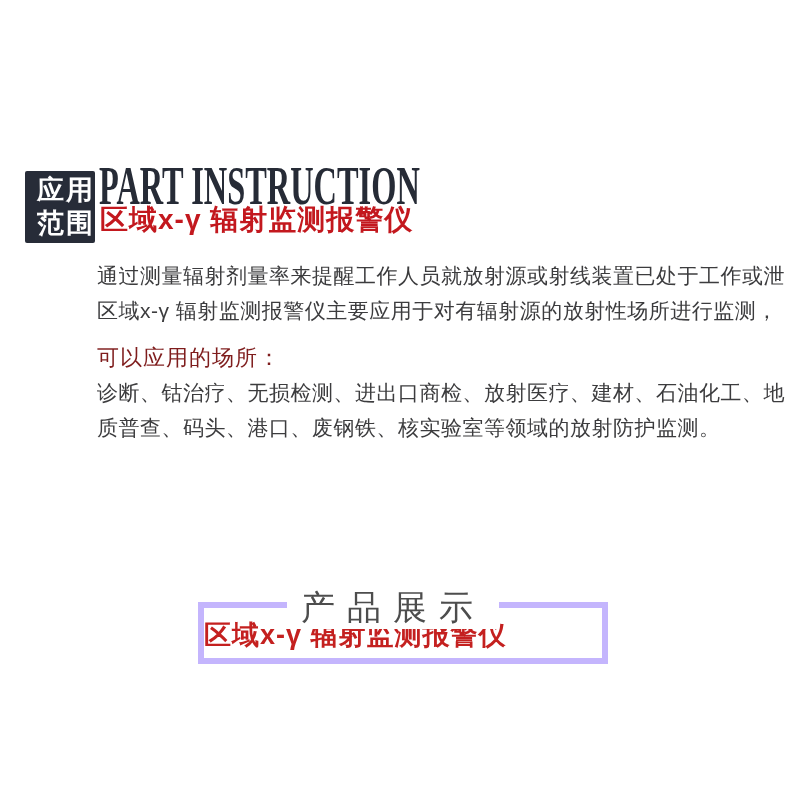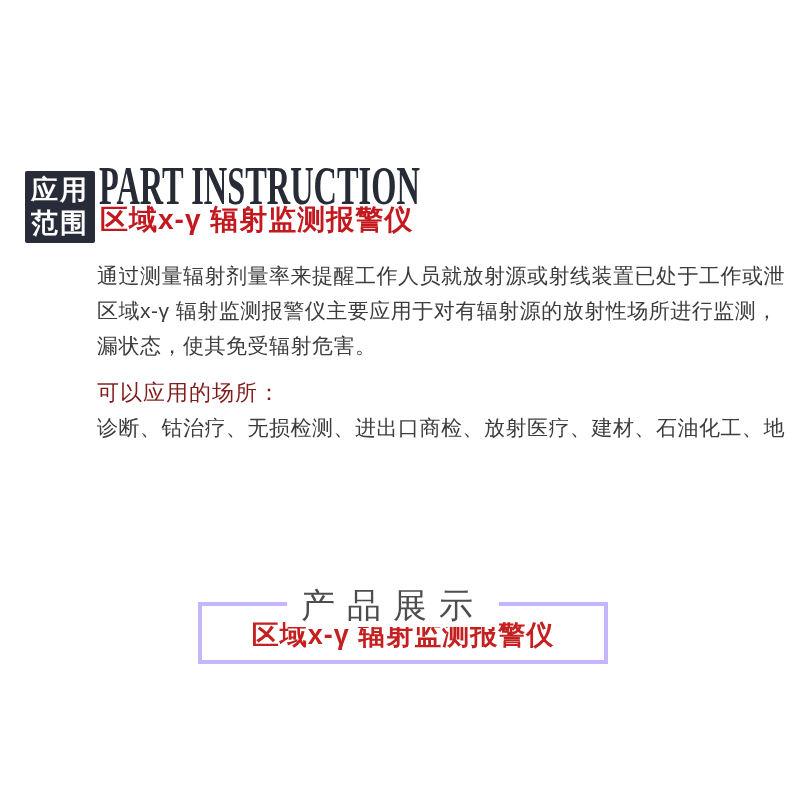--- a/index.html
+++ b/index.html
@@ -27,21 +27,21 @@
     left: 25px;
     top: 171px;
     width: 70px;
     height: 72px;
     background: #272c38;
     color: #ffffff;
     font-weight: bold;
     font-size: 27px;
     line-height: 33px;
     letter-spacing: 2px;
-    text-align: center;
+    text-align: right;
     box-sizing: border-box;
     padding-top: 3px;
     border-radius: 2px;
   }
   .badge div { white-space: nowrap; }
   .eng-title {
     position: absolute;
     left: 99px;
     top: 163px;
     font-family: "Liberation Serif", "DejaVu Serif", serif;
@@ -93,26 +93,25 @@
     font-weight: 400;
   }
 
   
   .pd-box {
     position: absolute;
     left: 198px;
     top: 602px;
     width: 410px;
     height: 62px;
-    border: 4px solid #c4b5fd;
+    border: 6px solid #c4b5fd;
     box-sizing: border-box;
     background: #ffffff;
     display: flex;
     align-items: center;
-    justify-content: center;
   }
   .pd-title {
     position: absolute;
     left: calc(50% - 10px);
     top: -23px;
     transform: translateX(-50%);
     background: #ffffff;
     padding: 0 14px;
     font-size: 34px;
     line-height: 44px;
@@ -140,25 +139,25 @@
       <div>应用</div>
       <div>范围</div>
     </div>
     <div class="eng-title">PART INSTRUCTION</div>
     <div class="cn-subtitle">区域x-γ 辐射监测报警仪</div>
   </div>
 
   <div class="desc">
     <div class="line">通过测量辐射剂量率来提醒工作人员就放射源或射线装置已处于工作或泄</div>
     <div class="line">区域x-γ 辐射监测报警仪主要应用于对有辐射源的放射性场所进行监测，</div>
-    <div class="line">漏状态，使其免受辐射危害。</div>
 
     <div class="places-heading">可以应用的场所：</div>
 
     <div class="line">诊断、钴治疗、无损检测、进出口商检、放射医疗、建材、石油化工、地</div>
+    <div class="line">质普查、码头、港口、废钢铁、核实验室等领域的放射防护监测。</div>
   </div>
 
   <div class="pd-box">
     <div class="pd-title">产品展示</div>
     <div class="pd-red">区域x-γ 辐射监测报警仪</div>
   </div>
 
 </div>
 
 </body></html>

